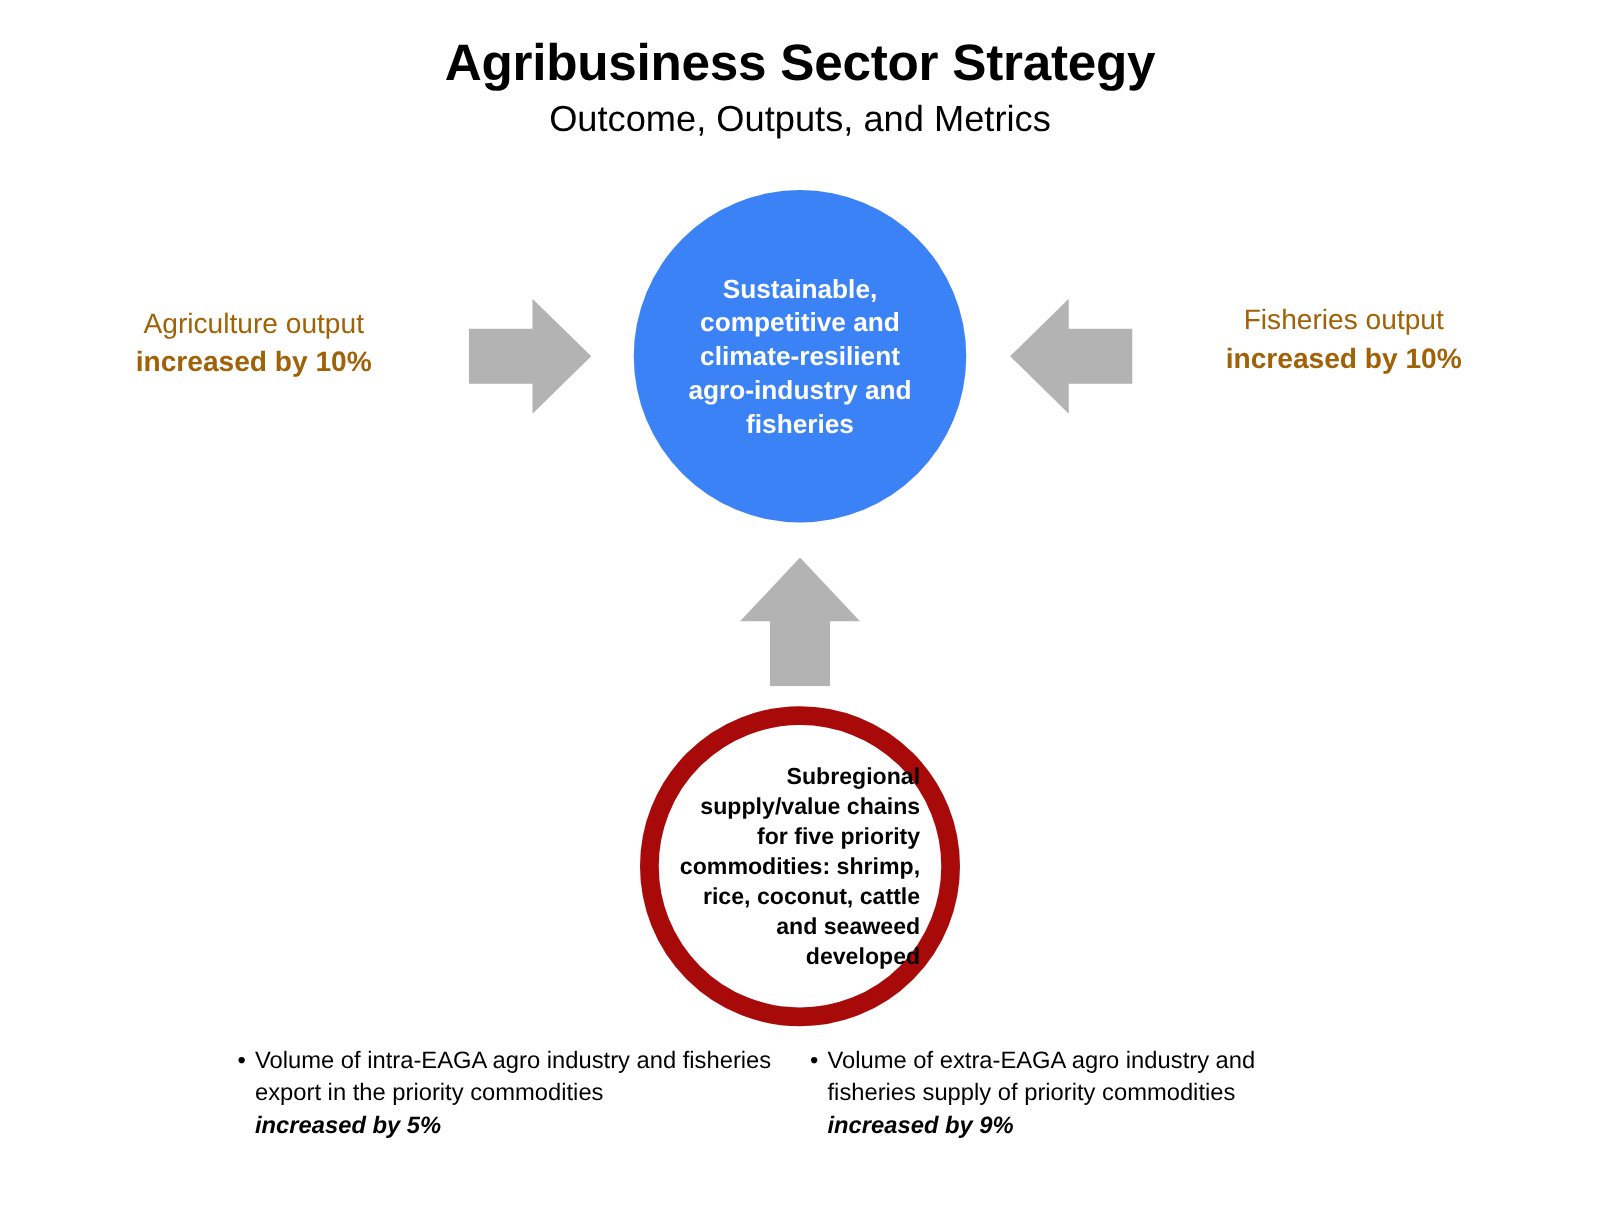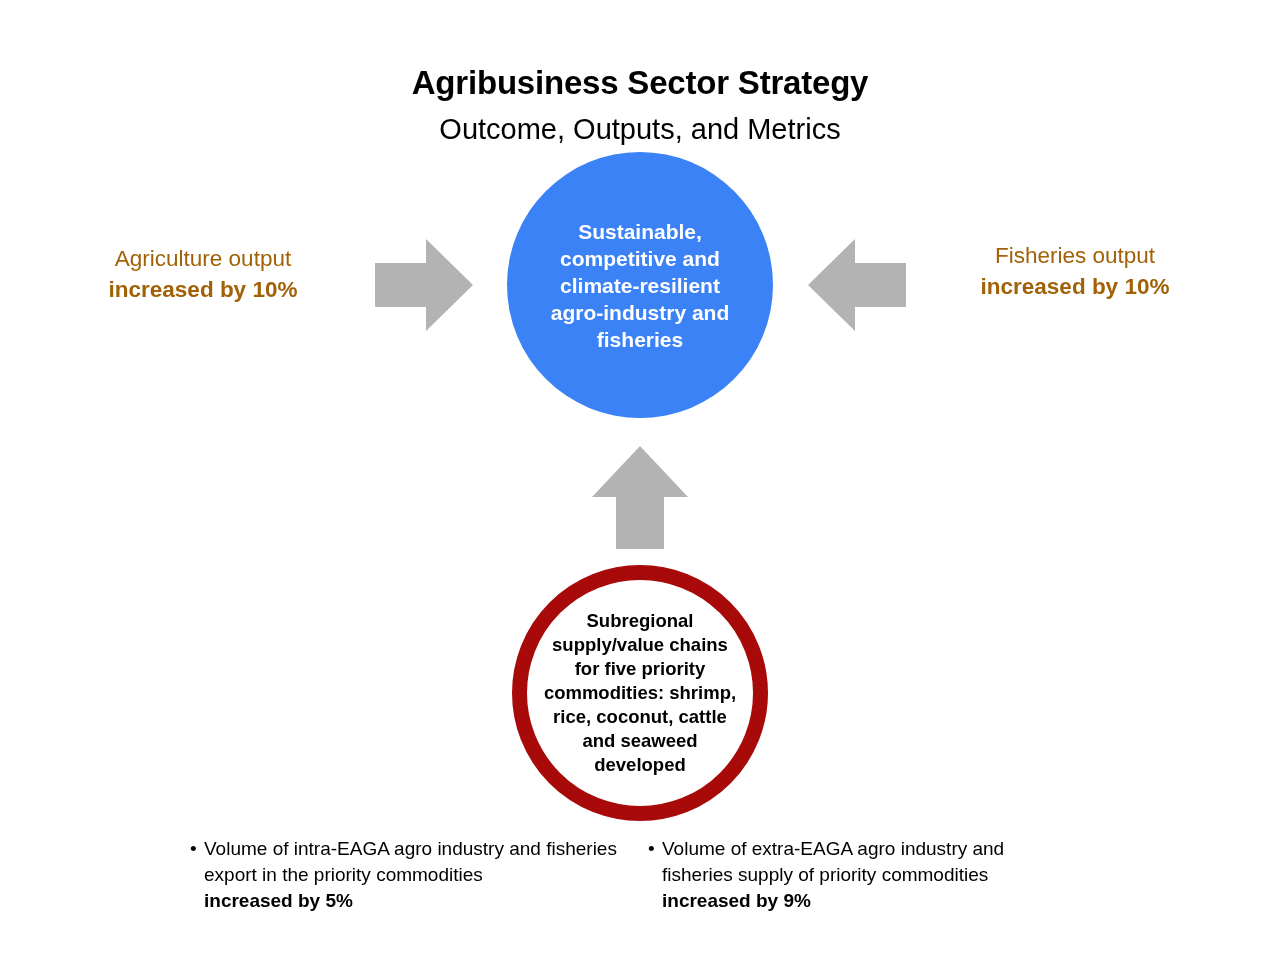--- a/index.html
+++ b/index.html
@@ -23,26 +23,25 @@
 
   
   .title-block {
     position: absolute;
     left: 0;
     top: 24px;
     width: 1280px;
     text-align: center;
   }
   .main-title {
-    font-size: 33px;
+    font-size: 41px;
     font-weight: bold;
     line-height: 52px;
     letter-spacing: -0.2px;
     color: #000000;
-    margin-top: 33px;
   }
   .sub-title {
     font-size: 29px;
     font-weight: normal;
     line-height: 36px;
     color: #000000;
     margin-top: 2px;
   }
 
   
@@ -82,21 +81,21 @@
     display: flex;
     align-items: center;
     justify-content: center;
     padding: 0 6px;
   }
   .output-text {
     color: #000000;
     font-size: 18.5px;
     font-weight: bold;
     line-height: 24px;
-    text-align: center;
+    text-align: right;
     white-space: pre-line;
   }
 
   
   .arrow {
     position: absolute;
   }
   .arrow svg { display: block; }
 
   .arrow-left-to-center { left: 375px; top: 239px; width: 98px; height: 92px; }
@@ -141,21 +140,21 @@
     flex: 0 0 auto;
     width: 14px;
     font-size: 19px;
     line-height: 26px;
     color: #000000;
   }
   .metric-body {
     flex: 1 1 auto;
   }
   .metric-body .m-regular { font-weight: normal; margin-top: 42px; }
-  .metric-body .m-bold { font-weight: bold; display: block; }
+  .metric-body .m-bold { font-weight: bold; display: block; font-style: italic; }
 </style>
 </head>
 <body>
 
 <div id="canvas">
 
   <div class="title-block">
     <div class="main-title">Agribusiness Sector Strategy</div>
     <div class="sub-title">Outcome, Outputs, and Metrics</div>
   </div>

